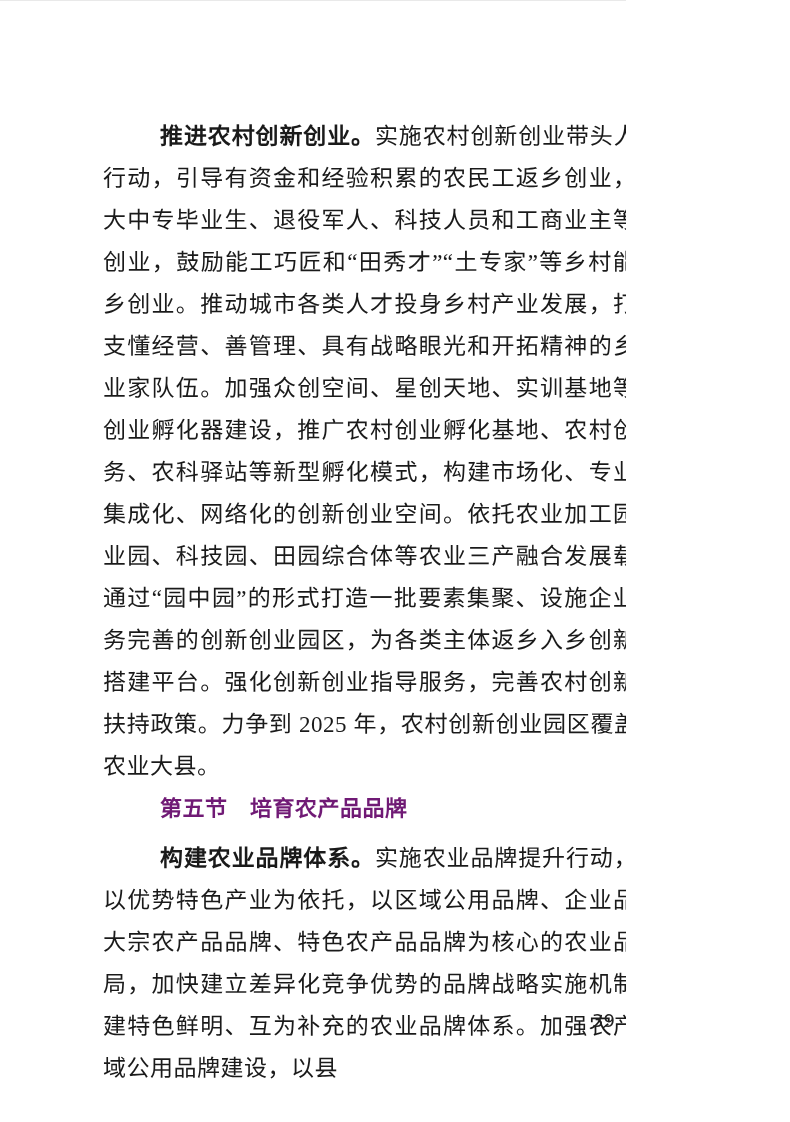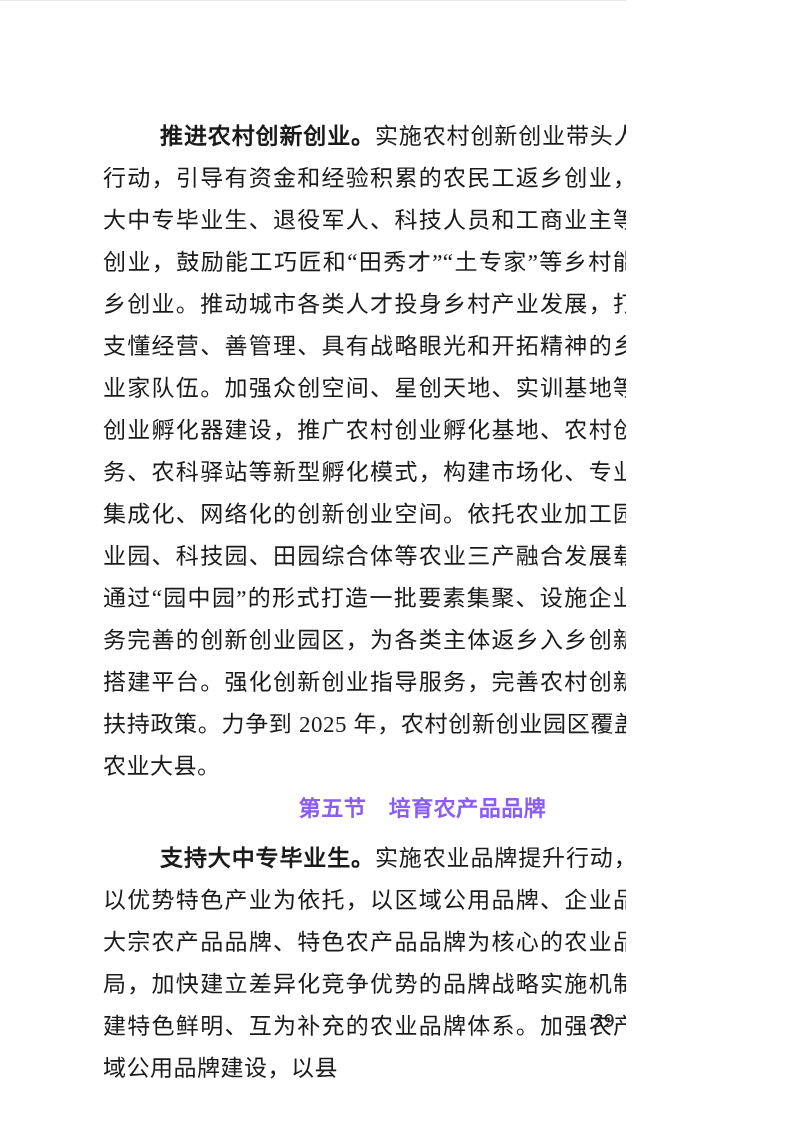--- a/index.html
+++ b/index.html
@@ -43,22 +43,21 @@
     font-weight: 700;
   }
   .section-heading {
     margin: 0;
     font-size: 22px;
     line-height: 42px;
     font-weight: 700;
     text-indent: 57px;
     letter-spacing: 0.5px;
     font-family: "Liberation Sans", "DejaVu Sans", sans-serif;
-    color: #8b5cf6;
-    text-align: center;
+    color: #701a75;
   }
   .para-2 {
     margin-top: 8px;
   }
   .page-number {
     position: absolute;
     left: 0;
     right: 11px;
     top: 1008px;
     text-align: right;
@@ -73,18 +72,18 @@
 
 <div class="page">
   <div class="page-edge"></div>
 
   <div class="content">
 
     <p class="para para-1"><span class="lead">推进农村创新创业。</span><span>实施农村创新创业带头人培育行动，引导有资金和经验积累的农民工返乡创业，支持大中专毕业生、退役军人、科技人员和工商业主等入乡创业，鼓励能工巧匠和“田秀才”“土专家”等乡村能人在乡创业。推动城市各类人才投身乡村产业发展，打造一支懂经营、善管理、具有战略眼光和开拓精神的乡村企业家队伍。加强众创空间、星创天地、实训基地等创新创业孵化器建设，推广农村创业孵化基地、农村创客服务、农科驿站等新型孵化模式，构建市场化、专业化、集成化、网络化的创新创业空间。依托农业加工园、产业园、科技园、田园综合体等农业三产融合发展载体，通过“园中园”的形式打造一批要素集聚、设施企业、服务完善的创新创业园区，为各类主体返乡入乡创新创业搭建平台。强化创新创业指导服务，完善农村创新创业扶持政策。力争到 2025 年，农村创新创业园区覆盖主要农业大县。</span></p>
 
     <h2 class="section-heading">第五节　培育农产品品牌</h2>
 
-    <p class="para para-2"><span class="lead">支持大中专毕业生。</span><span>实施农业品牌提升行动，打造以优势特色产业为依托，以区域公用品牌、企业品牌、大宗农产品品牌、特色农产品品牌为核心的农业品牌格局，加快建立差异化竞争优势的品牌战略实施机制，构建特色鲜明、互为补充的农业品牌体系。加强农产品区域公用品牌建设，以县</span></p>
+    <p class="para para-2"><span class="lead">构建农业品牌体系。</span><span>实施农业品牌提升行动，打造以优势特色产业为依托，以区域公用品牌、企业品牌、大宗农产品品牌、特色农产品品牌为核心的农业品牌格局，加快建立差异化竞争优势的品牌战略实施机制，构建特色鲜明、互为补充的农业品牌体系。加强农产品区域公用品牌建设，以县</span></p>
 
   </div>
 
   <div class="page-number">39</div>
 </div>
 
 </body></html>

